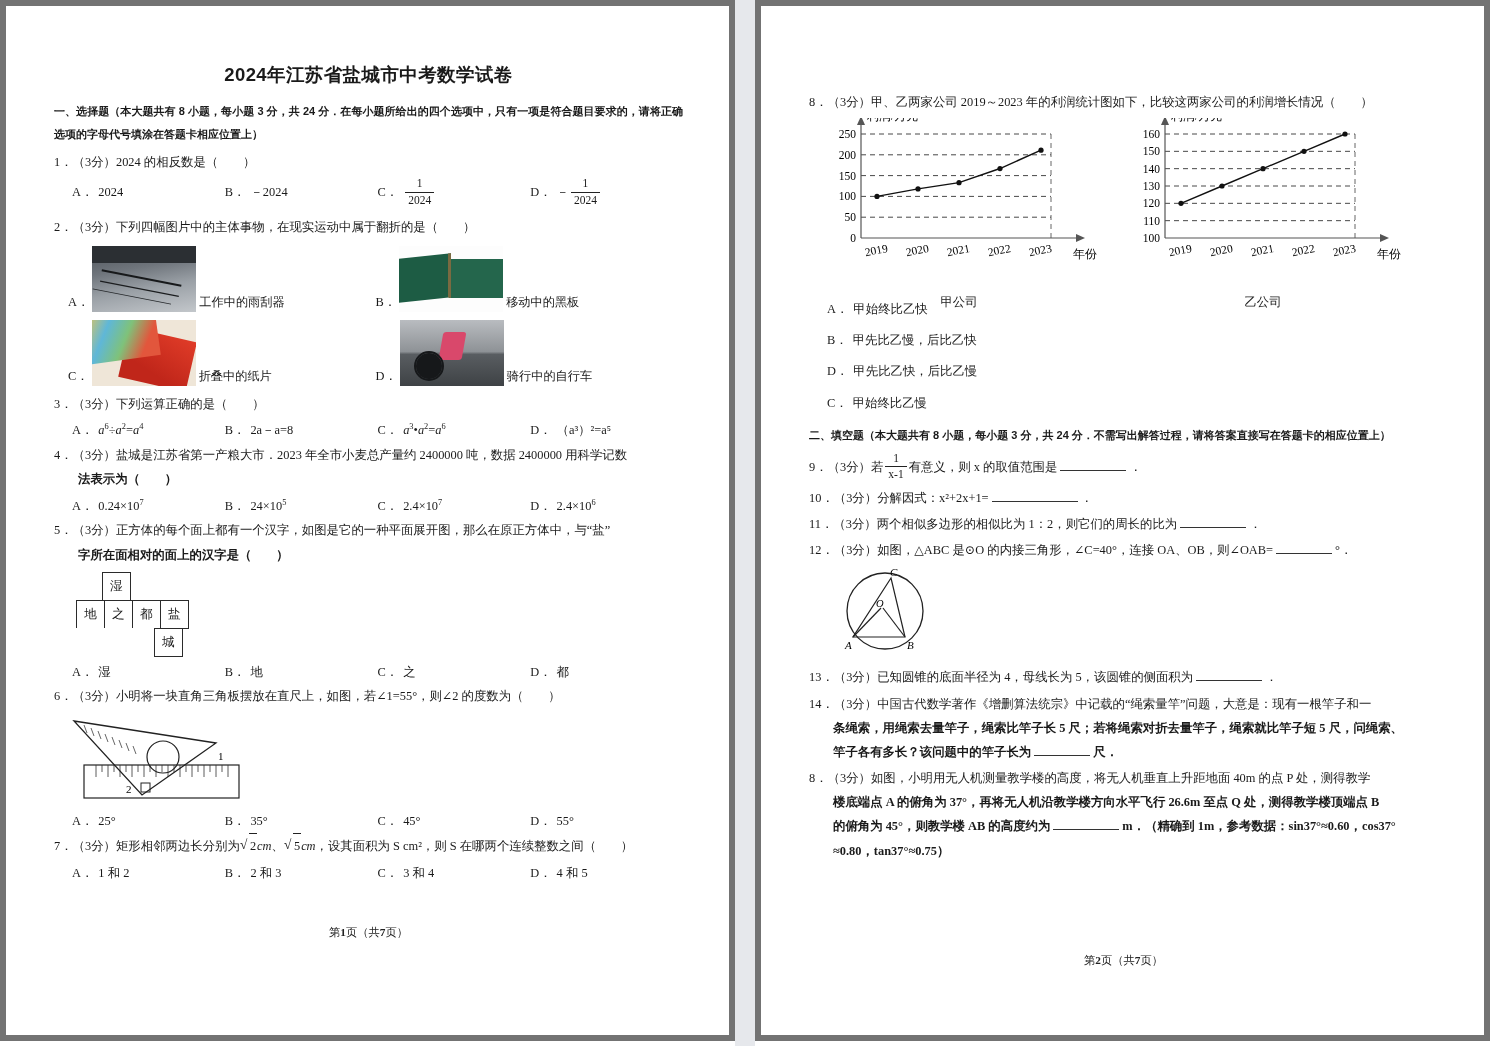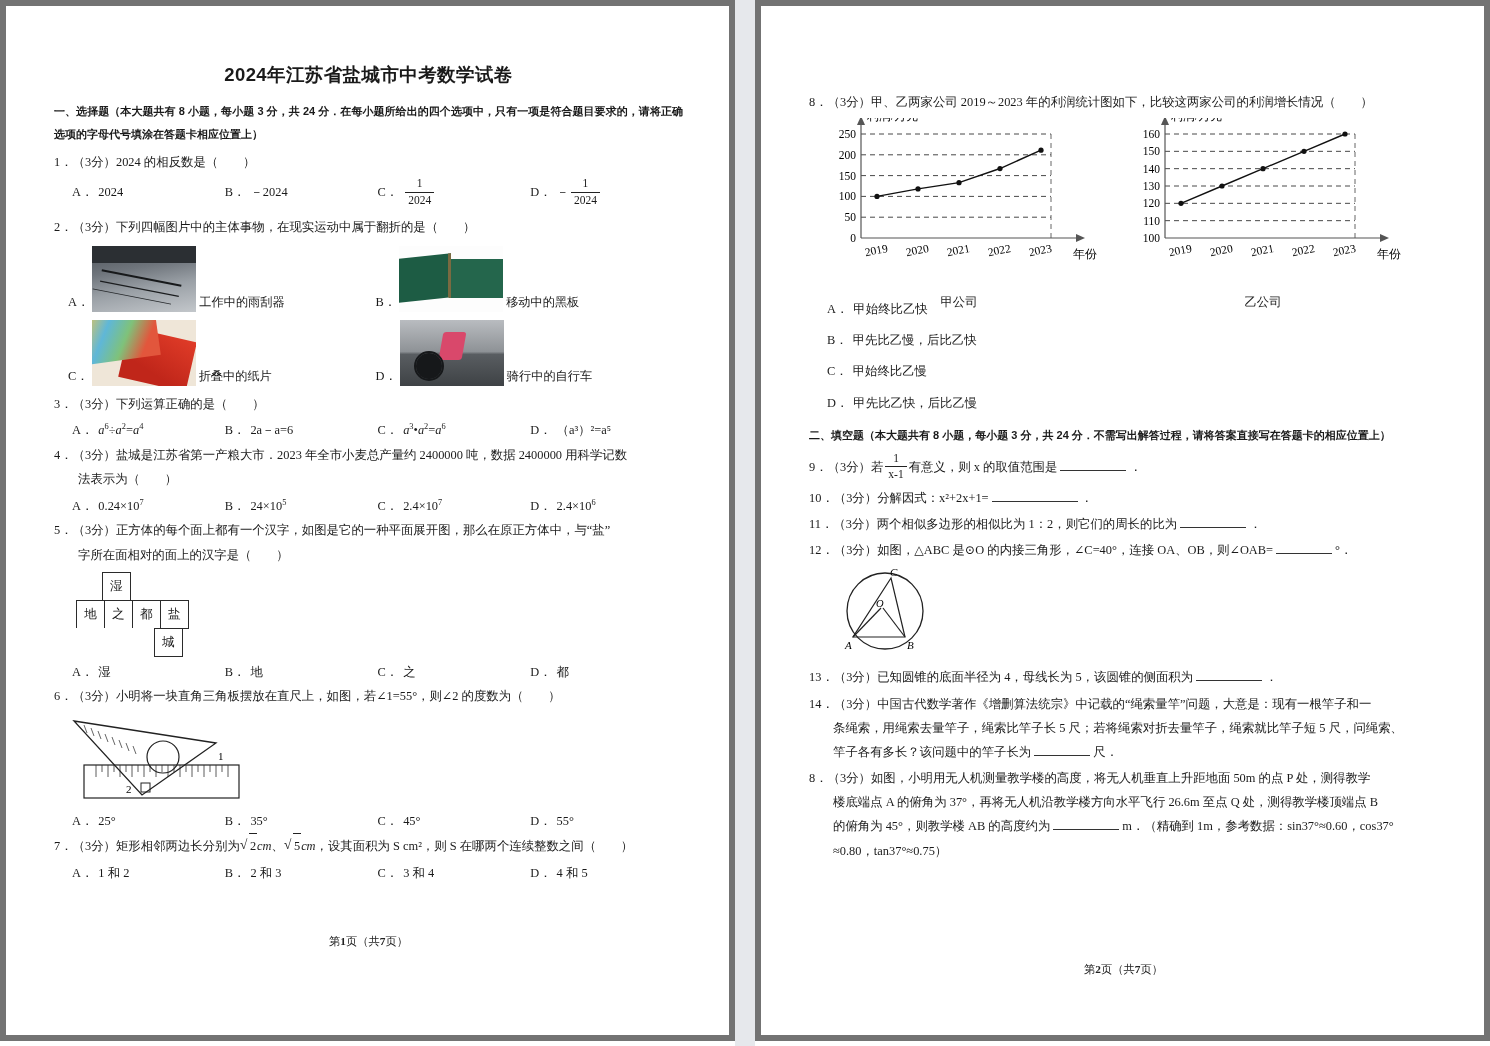--- a/index.html
+++ b/index.html
@@ -19,39 +19,39 @@
   h1.doc-title{
     font-size:18.5px;font-weight:bold;text-align:center;margin:0 0 13px 0;
     letter-spacing:.4px;font-family:"Liberation Sans","DejaVu Sans",sans-serif;
   }
   .sec-head{
     font-size:11px;font-weight:bold;line-height:2.08;margin:0 0 4px 0;
     text-align:justify;font-family:"Liberation Sans","DejaVu Sans",sans-serif;
   }
   .q{font-size:12.4px;line-height:1.95;margin:0 0 2px 0;text-align:justify;}
   .q .stem{display:block;}
-  .q .cont{display:block;padding-left:24px;}
+  .q .cont{display:block;padding-left:24px;font-weight:bold;}
   .opts{display:flex;font-size:12.4px;line-height:2.0;padding-left:18px;margin:0;}
   .opts .o{flex:0 0 25%;}
   .lbl{margin-right:5px;}
   i,.it{font-style:italic;}
   sup{font-size:8.4px;vertical-align:super;line-height:0;}
   
   .frac{display:inline-block;vertical-align:middle;text-align:center;margin:0 2px;position:relative;top:-1px;}
   .frac .n{display:block;border-bottom:1.1px solid #222;padding:0 3px;font-size:11.5px;line-height:1.35;}
   .frac .d{display:block;padding:0 3px;font-size:11.5px;line-height:1.35;}
   
   .sqrt{display:inline-block;position:relative;padding-left:9px;}
   .sqrt:before{content:"\221A";position:absolute;left:0;top:-1px;font-size:13.5px;}
   .sqrt .rad{border-top:1.1px solid #222;padding:0 1px;display:inline-block;}
   .blank{display:inline-block;border-bottom:1.1px solid #333;min-width:66px;height:12px;margin:0 3px;vertical-align:baseline;}
   .blank.w2{min-width:86px;}
   .blank.w3{min-width:56px;}
   .footer{
-    position:absolute;left:0;right:0;bottom:43px;text-align:center;
+    position:absolute;left:0;right:0;bottom:52px;text-align:center;
     font-size:11.3px;color:#222;
   }
   .footer b{font-weight:bold;}
 
   
   .picgrid{display:flex;flex-wrap:wrap;padding-left:14px;margin:3px 0 2px;}
   .piccell{flex:0 0 50%;display:flex;align-items:flex-end;height:70px;margin-bottom:4px;}
   .piccell .plabel{font-size:12.4px;margin-right:3px;margin-bottom:1px;}
   .photo{width:104px;height:66px;border:0;position:relative;overflow:hidden;flex:0 0 104px;}
   .pcap{font-size:12.2px;margin-left:3px;margin-bottom:1px;white-space:nowrap;}
@@ -141,21 +141,21 @@
           <span class="photo ph-bike"></span>
           <span class="pcap">骑行中的自行车</span>
         </div>
       </div>
 
       <div class="q">
         <span class="stem"><span>3．</span><span>（3分）</span><span>下列运算正确的是（　　）</span></span>
       </div>
       <div class="opts">
         <span class="o"><span class="lbl">A．</span><i>a</i><sup>6</sup><span>÷</span><i>a</i><sup>2</sup><span>=</span><i>a</i><sup>4</sup></span>
-        <span class="o"><span class="lbl">B．</span><span>2a－a=6</span></span>
+        <span class="o"><span class="lbl">B．</span><span>2a－a=8</span></span>
         <span class="o"><span class="lbl">C．</span><i>a</i><sup>3</sup><span>•</span><i>a</i><sup>2</sup><span>=</span><i>a</i><sup>6</sup></span>
         <span class="o"><span class="lbl">D．</span><span>（a³）²=a⁵</span></span>
       </div>
 
       <div class="q">
         <span class="stem"><span>4．</span><span>（3分）</span><span>盐城是江苏省第一产粮大市．2023 年全市小麦总产量约 2400000 吨，数据 2400000 用科学记数</span></span>
         <span class="cont">法表示为（　　）</span>
       </div>
       <div class="opts">
         <span class="o"><span class="lbl">A．</span><span>0.24×10</span><sup>7</sup></span>
@@ -362,22 +362,22 @@
             <text class="ylabeltext" font-size="12" font-family="Liberation Serif, serif" x="52" y="2">利润/万元</text>
             <text class="xlabeltext" font-size="12" font-family="Liberation Serif, serif" x="258" y="140">年份</text>
           </svg>
           <div class="chartcap">乙公司</div>
         </div>
       </div>
 
       <div style="padding-left:18px;">
         <div class="q" style="line-height:2.35;"><span class="lbl">A．</span><span>甲始终比乙快</span></div>
         <div class="q" style="line-height:2.35;"><span class="lbl">B．</span><span>甲先比乙慢，后比乙快</span></div>
+        <div class="q" style="line-height:2.35;"><span class="lbl">D．</span><span>甲先比乙快，后比乙慢</span></div>
         <div class="q" style="line-height:2.35;"><span class="lbl">C．</span><span>甲始终比乙慢</span></div>
-        <div class="q" style="line-height:2.35;"><span class="lbl">D．</span><span>甲先比乙快，后比乙慢</span></div>
       </div>
 
       <div class="sec-head" style="margin-top:6px;">二、填空题（本大题共有 8 小题，每小题 3 分，共 24 分．不需写出解答过程，请将答案直接写在答题卡的相应位置上）</div>
 
       <div class="q" style="line-height:2.6;">
         <span>9．</span><span>（3分）</span><span>若</span><span class="frac"><span class="n">1</span><span class="d">x-1</span></span><span>有意义，则 x 的取值范围是</span><span class="blank"></span><span>．</span>
       </div>
 
       <div class="q">
         <span>10．</span><span>（3分）</span><span>分解因式：x²+2x+1=</span><span class="blank w2"></span><span>．</span>
@@ -407,21 +407,21 @@
         <span>13．</span><span>（3分）</span><span>已知圆锥的底面半径为 4，母线长为 5，该圆锥的侧面积为</span><span class="blank"></span><span>．</span>
       </div>
 
       <div class="q">
         <span class="stem"><span>14．</span><span>（3分）</span><span>中国古代数学著作《增删算法统宗》中记载的“绳索量竿”问题，大意是：现有一根竿子和一</span></span>
         <span class="cont">条绳索，用绳索去量竿子，绳索比竿子长 5 尺；若将绳索对折去量竿子，绳索就比竿子短 5 尺，问绳索、</span>
         <span class="cont"><span>竿子各有多长？该问题中的竿子长为</span><span class="blank w3"></span><span>尺．</span></span>
       </div>
 
       <div class="q">
-        <span class="stem"><span>8．</span><span>（3分）</span><span>如图，小明用无人机测量教学楼的高度，将无人机垂直上升距地面 50m 的点 P 处，测得教学</span></span>
+        <span class="stem"><span>8．</span><span>（3分）</span><span>如图，小明用无人机测量教学楼的高度，将无人机垂直上升距地面 40m 的点 P 处，测得教学</span></span>
         <span class="cont">楼底端点 A 的俯角为 37°，再将无人机沿教学楼方向水平飞行 26.6m 至点 Q 处，测得教学楼顶端点 B</span>
         <span class="cont"><span>的俯角为 45°，则教学楼 AB 的高度约为</span><span class="blank"></span><span>m．（精确到 1m，参考数据：sin37°≈0.60，cos37°</span></span>
         <span class="cont">≈0.80，tan37°≈0.75）</span>
       </div>
 
       <div class="footer">
         <span>第</span><b>2</b><span>页（共</span><b>7</b><span>页）</span>
       </div>
     </div>
   </div>

